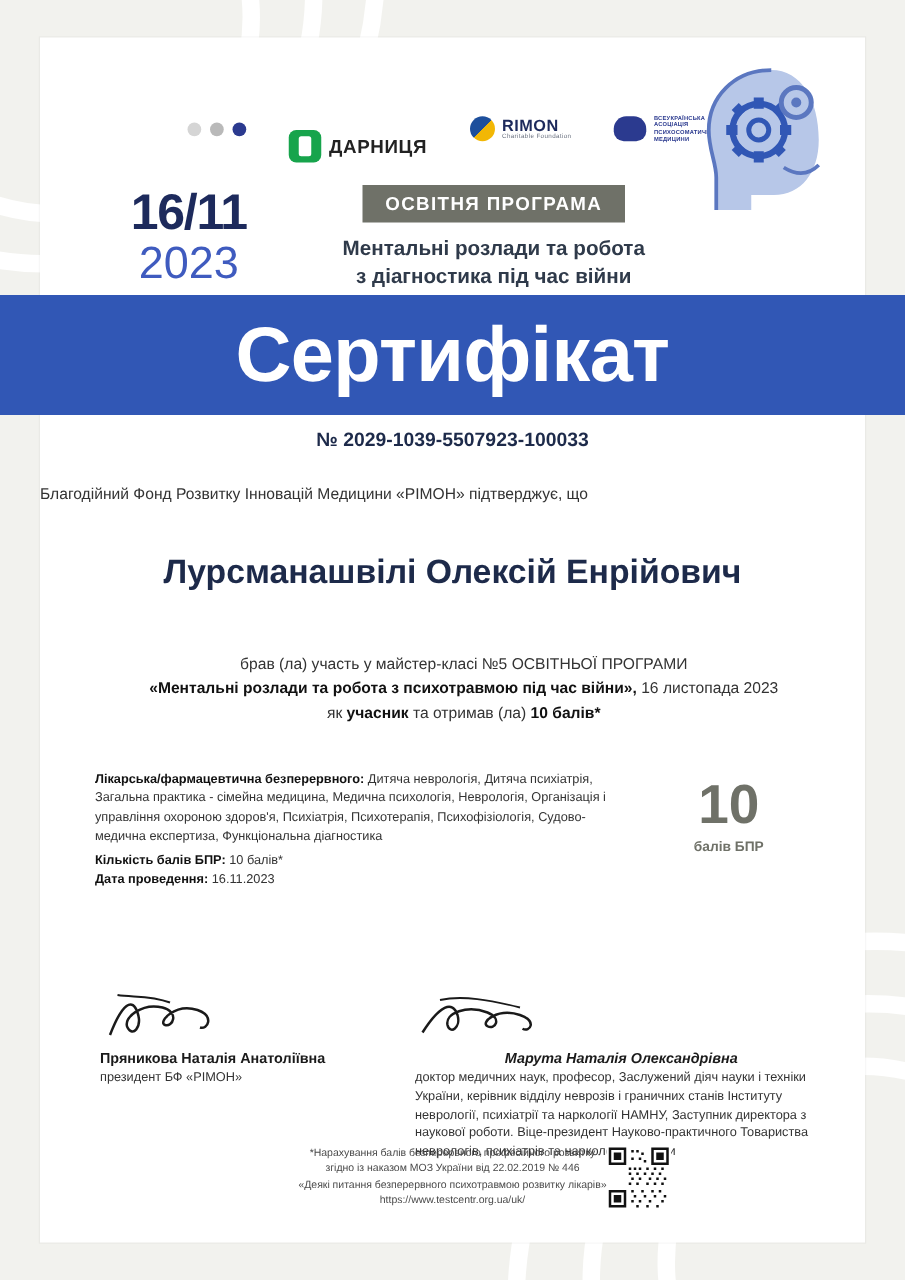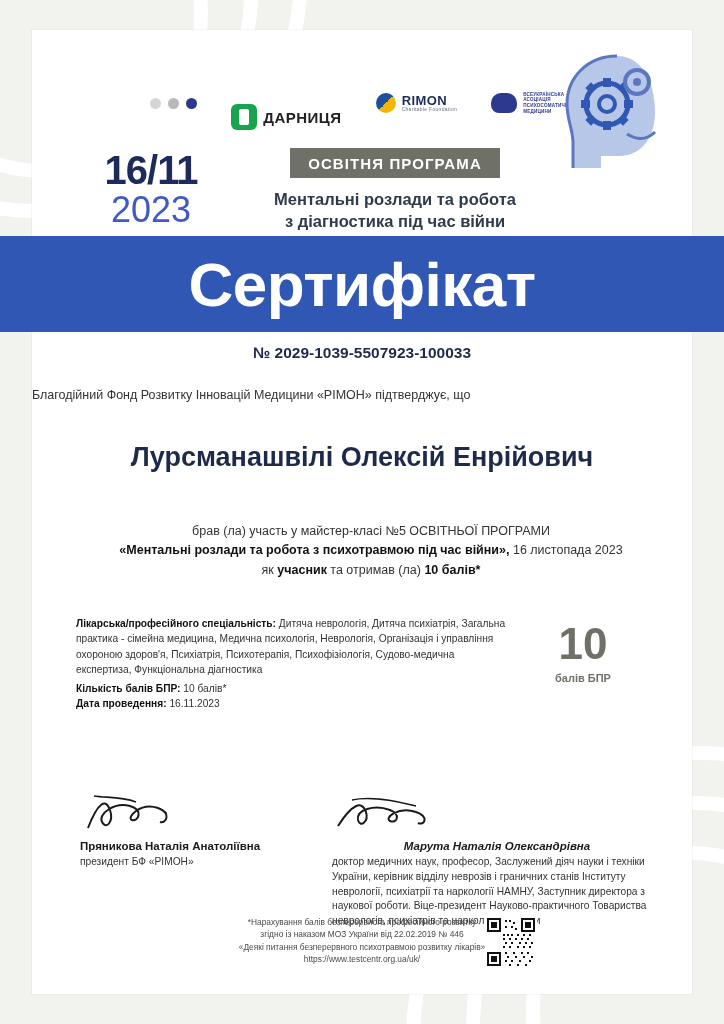--- a/index.html
+++ b/index.html
@@ -388,21 +388,21 @@
       <div>
         <b>«Ментальні розлади та робота з психотравмою під час війни»,</b><span> 16 листопада 2023</span>
       </div>
       <div>
         <span>як </span><b>учасник</b><span> та отримав (ла) </span><b>10 балів*</b>
       </div>
     </div>
 
     <div class="spec">
       <div>
-        <b>Лікарська/професійного спеціальність:</b><span> Дитяча неврологія, Дитяча психіатрія, Загальна практика - сімейна медицина, Медична психологія, Неврологія, Організація і управління охороною здоров'я, Психіатрія, Психотерапія, Психофізіологія, Судово-медична експертиза, Функціональна діагностика</span>
+        <b>Лікарська/фармацевтична безперервного:</b><span> Дитяча неврологія, Дитяча психіатрія, Загальна практика - сімейна медицина, Медична психологія, Неврологія, Організація і управління охороною здоров'я, Психіатрія, Психотерапія, Психофізіологія, Судово-медична експертиза, Функціональна діагностика</span>
       </div>
       <div style="margin-top:4px">
         <b>Кількість балів БПР:</b><span> 10 балів*</span>
       </div>
       <div>
         <b>Дата проведення:</b><span> 16.11.2023</span>
       </div>
     </div>
 
     <div class="points-box">

